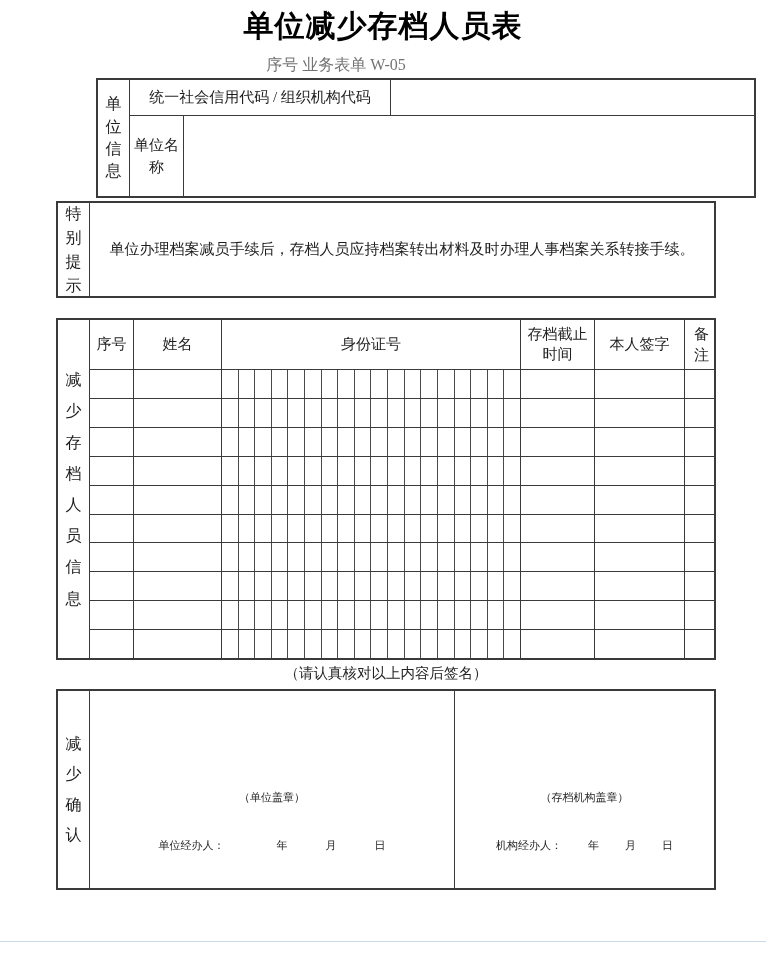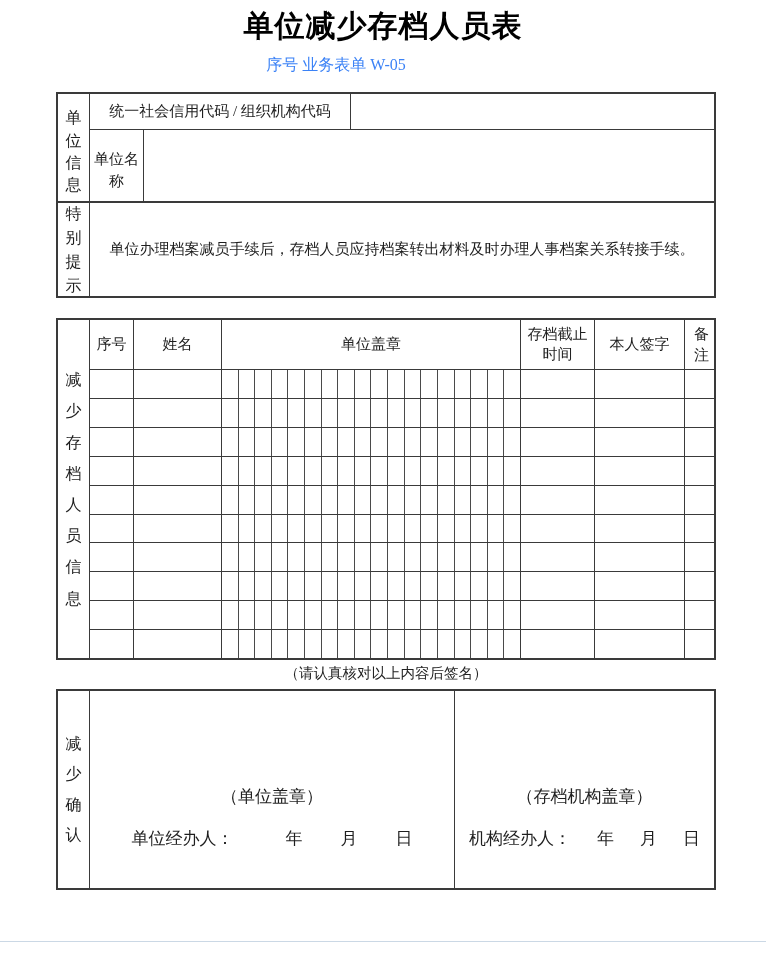--- a/index.html
+++ b/index.html
@@ -8,34 +8,34 @@
     font-family:"Liberation Serif","DejaVu Serif",serif;color:#1e1e1e;
     overflow:hidden;
   }
   
   .title{
     position:absolute;top:6px;left:0;width:766px;text-align:center;
     font-size:30px;font-weight:bold;letter-spacing:1px;color:#000000;
   }
   .subtitle{
     position:absolute;top:55px;left:0;width:672px;text-align:center;
-    font-size:16px;color:#3b82f6;
+    font-size:16px;color:#737373;
   }
   
   .tbl{
     position:absolute;left:56px;width:660px;box-sizing:border-box;
     border:2px solid #3a3a3a;display:flex;background:#fff;
   }
   .vcell{
     flex:none;width:32px;box-sizing:border-box;border-right:1px solid #3a3a3a;
     display:flex;align-items:center;justify-content:center;
   }
   .vtext{width:1.15em;word-break:break-all;text-align:center;font-size:16px;color:#1e1e1e;}
   
-  .t-unit{top:92px;height:120px;}
+  .t-unit{top:78px;height:120px;margin-left:40px;}
   .t-unit .vtext{line-height:1.4;}
   .unit-right{flex:1;display:flex;flex-direction:column;min-width:0;}
   .unit-row1{flex:none;height:35px;display:flex;border-bottom:1px solid #3a3a3a;}
   .unit-row2{flex:1;display:flex;}
   .code-label{
     flex:none;width:260px;border-right:1px solid #3a3a3a;display:flex;
     align-items:center;justify-content:center;font-size:15px;
   }
   .name-label{
     flex:none;width:49px;border-right:1px solid #3a3a3a;display:flex;
@@ -76,21 +76,21 @@
   
   .caption{
     position:absolute;top:664px;left:56px;width:660px;text-align:center;
     font-size:14.5px;color:#222;
   }
   
   .t-confirm{top:689px;height:201px;justify-content:flex-end;}
   .t-confirm .vtext{line-height:1.9;}
   .confirm-cell{
     box-sizing:border-box;display:flex;flex-direction:column;align-items:center;
-    padding-top:96px;gap:22px;font-size:17px;
+    padding-top:96px;gap:28px;font-size:11px;
   }
   .confirm-left{flex:none;width:365px;border-right:1px solid #3a3a3a;}
   .confirm-right{flex:1;}
   .seal-line{line-height:20px;}
   .op-line{display:flex;align-items:baseline;line-height:20px;}
   .op-left .u-year{margin-left:52px;}
   .op-left .u-month,.op-left .u-day{margin-left:38px;}
   .op-right .u-year{margin-left:26px;}
   .op-right .u-month,.op-right .u-day{margin-left:26px;}
   
@@ -131,21 +131,21 @@
   </div>
 
   <div class="tbl t-people">
     <div class="vcell">
       <div class="vtext">减少存档人员信息</div>
     </div>
     <div class="people-right">
       <div class="thead">
         <div class="hcell c-seq">序号</div>
         <div class="hcell c-name">姓名</div>
-        <div class="hcell c-id">单位盖章</div>
+        <div class="hcell c-id">身份证号</div>
         <div class="hcell c-deadline">存档截止时间</div>
         <div class="hcell c-sign">本人签字</div>
         <div class="hcell c-remark">
           <div class="remark-stack">备注</div>
         </div>
       </div>
       <div class="rows">
           <div class="trow">
             <div class="cell c-seq"></div>
             <div class="cell c-name"></div>

